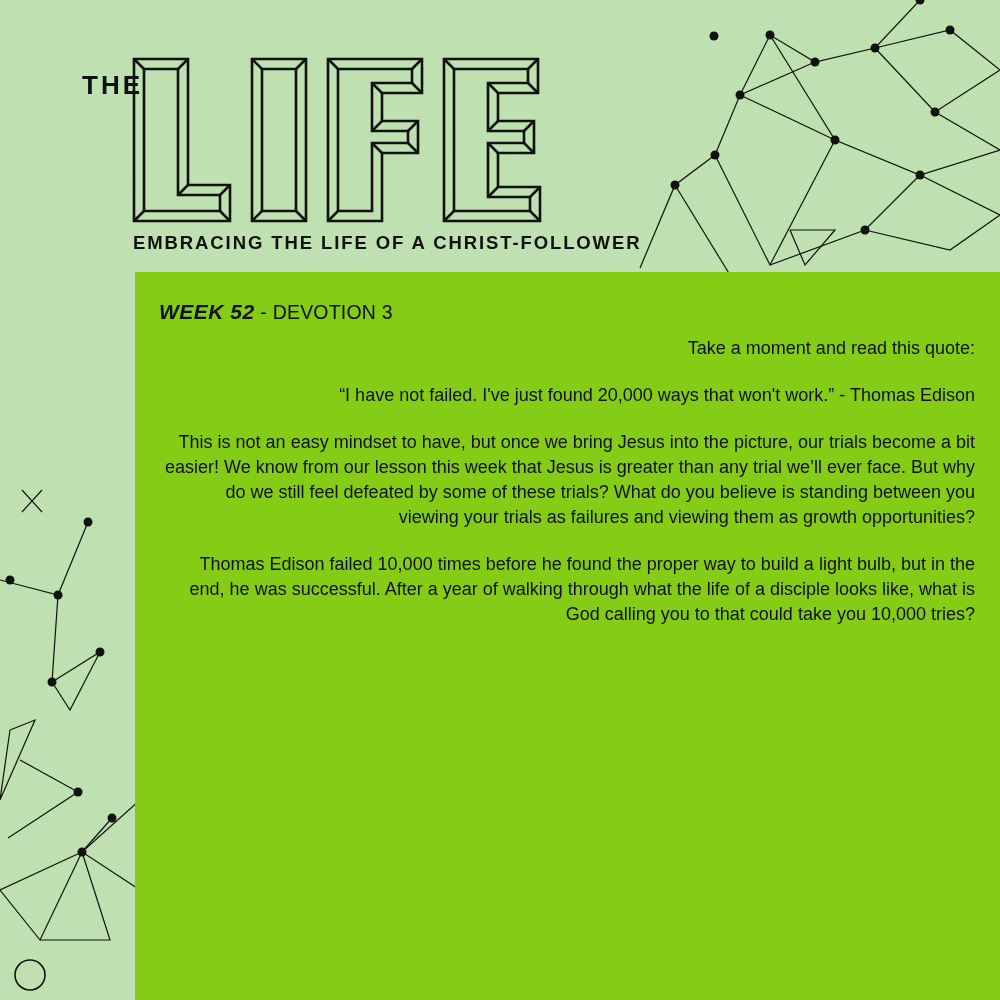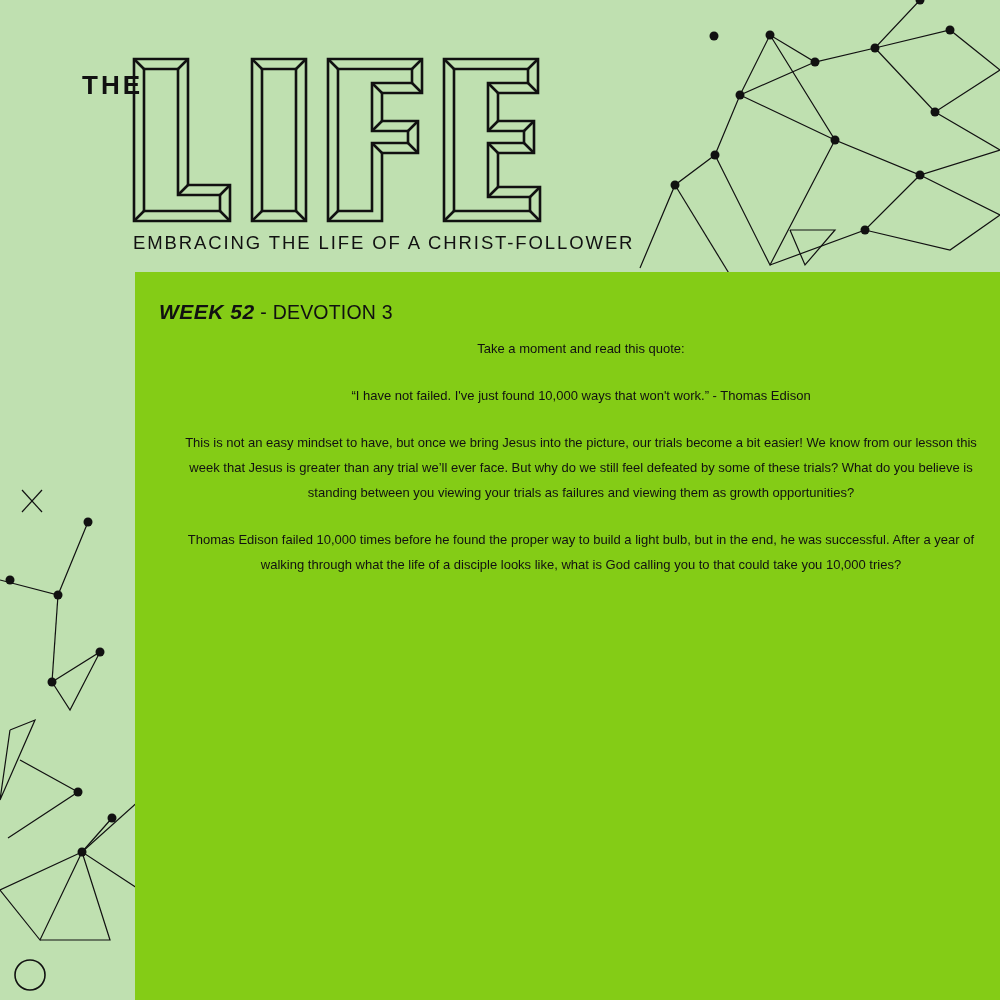--- a/index.html
+++ b/index.html
@@ -60,21 +60,21 @@
   #logo-letters {
     position: absolute;
     left: 130px;
     top: 55px;
   }
   #tagline {
     position: absolute;
     left: 133px;
     top: 232px;
     font-family: "Liberation Sans", sans-serif;
-    font-weight: normal;
+    font-weight: bold;
     font-size: 18.5px;
     letter-spacing: 1.9px;
     color: #111;
     white-space: nowrap;
   }
 
   
   #sheet {
     position: absolute;
     left: 135px;
@@ -92,26 +92,26 @@
     margin: 0 0 12px 0;
     letter-spacing: .2px;
   }
   .devotion-head .wk {
     font-weight: bold;
     font-style: italic;
     font-size: 21px;
     letter-spacing: .5px;
   }
   p.body-text {
-    font-size: 13px;
+    font-size: 18px;
     line-height: 25px;
     color: #111;
-    margin: 0 0 22px 16px;
+    margin: 0 0 22px 4px;
     max-width: 812px;
-    text-align: center;
+    text-align: right;
   }
 </style>
 </head>
 <body>
 
 <div id="page">
 
   <svg id="art-top-right" class="art" viewBox="0 0 380 280" xmlns="http://www.w3.org/2000/svg">
     <g stroke="#111" stroke-width="1.2" fill="none">
       <path d="M300 0 L255 48 L195 62 L150 35 L120 95 L195 62"></path>
@@ -197,20 +197,20 @@
 
   <div id="sheet">
     <div id="content">
 
       <div class="devotion-head">
         <span class="wk">WEEK 52</span>
         <span>- DEVOTION 3</span>
       </div>
 
       <p class="body-text">Take a moment and read this quote:</p>
-      <p class="body-text">“I have not failed. I've just found 10,000 ways that won't work.” - Thomas Edison</p>
+      <p class="body-text">“I have not failed. I've just found 20,000 ways that won't work.” - Thomas Edison</p>
       <p class="body-text">This is not an easy mindset to have, but once we bring Jesus into the picture, our trials become a bit easier! We know from our lesson this week that Jesus is greater than any trial we’ll ever face. But why do we still feel defeated by some of these trials? What do you believe is standing between you viewing your trials as failures and viewing them as growth opportunities?</p>
       <p class="body-text">Thomas Edison failed 10,000 times before he found the proper way to build a light bulb, but in the end, he was successful. After a year of walking through what the life of a disciple looks like, what is God calling you to that could take you 10,000 tries?</p>
 
     </div>
   </div>
 
 </div>
 
 </body></html>

